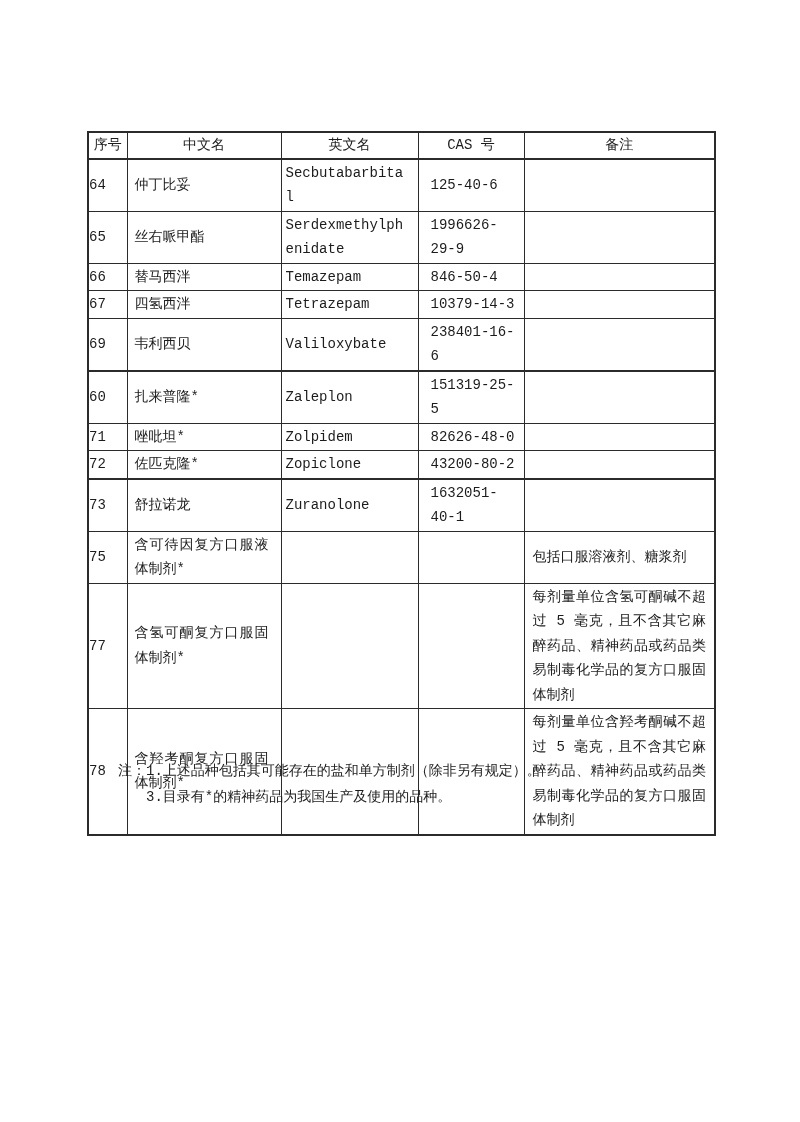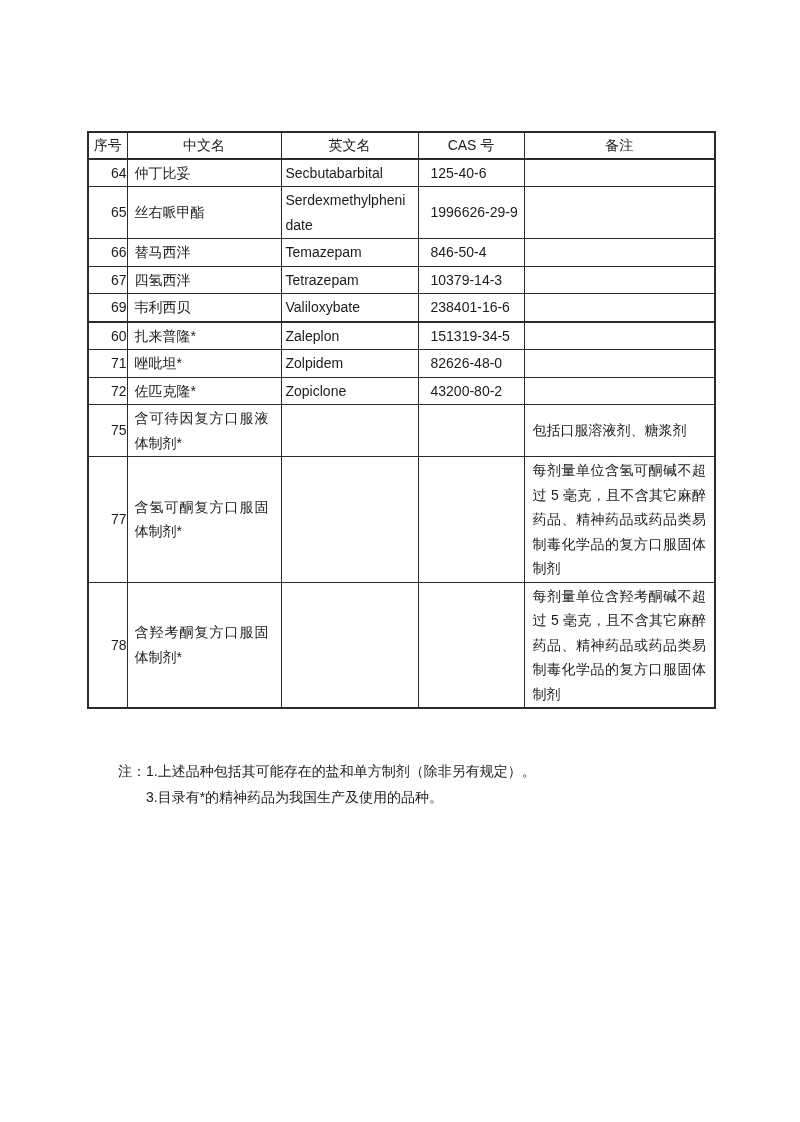--- a/index.html
+++ b/index.html
@@ -1,34 +1,34 @@
 <!DOCTYPE html>
 <html><head>
 <meta charset="utf-8">
 <style>
   * { margin:0; padding:0; box-sizing:border-box; }
   html,body { background:#ffffff; }
   .page {
     position:relative; width:800px; height:952px; background:#ffffff;
-    overflow:hidden; font-family:Liberation Sans, sans-serif;
+    overflow:hidden; font-family:Liberation Mono, monospace;
     color:#1c1c1c;
   }
   .drug-table {
     position:absolute; left:87px; top:131px; width:627px;
     border-collapse:collapse; table-layout:fixed;
     border:2px solid #2b2b2b;
   }
   .drug-table th, .drug-table td {
     border:1px solid #2b2b2b;
     font-size:14px; font-weight:normal; line-height:24.5px;
     vertical-align:middle; overflow:hidden; color:#1c1c1c;
   }
   .drug-table thead th { height:25px; text-align:center; border-bottom-width:2px; }
   .drug-table tr.thick-top td { border-top-width:2px; }
-  td.c-no { text-align:right; height:25px; }
+  td.c-no { text-align:left; height:25px; }
   td.c-cn { padding:1px 12px 1px 7px; text-align:justify; text-justify:inter-ideograph;margin-left:43px; }
   td.c-en { padding:1px 6px 1px 4px; overflow-wrap:break-word; word-break:break-all; }
   td.c-cas { padding:1px 4px 1px 12px; }
   td.c-remark { padding:1px 8px; text-align:justify; text-justify:inter-ideograph; }
   .notes {
     position:absolute; left:118px; top:759px;
     display:flex; align-items:flex-start;
     font-size:14px; line-height:25.5px; color:#1c1c1c;
   }
   .notes-label { white-space:nowrap; }
@@ -94,35 +94,42 @@
           <td class="c-no">69</td>
           <td class="c-cn">韦利西贝</td>
           <td class="c-en">Valiloxybate</td>
           <td class="c-cas">238401-16-6</td>
           <td class="c-remark"></td>
         </tr>
         <tr class="thick-top">
           <td class="c-no">60</td>
           <td class="c-cn">扎来普隆*</td>
           <td class="c-en">Zaleplon</td>
-          <td class="c-cas">151319-34-5</td>
+          <td class="c-cas">151319-25-5</td>
           <td class="c-remark"></td>
         </tr>
         <tr>
           <td class="c-no">71</td>
           <td class="c-cn">唑吡坦*</td>
           <td class="c-en">Zolpidem</td>
           <td class="c-cas">82626-48-0</td>
           <td class="c-remark"></td>
         </tr>
         <tr>
           <td class="c-no">72</td>
           <td class="c-cn">佐匹克隆*</td>
           <td class="c-en">Zopiclone</td>
           <td class="c-cas">43200-80-2</td>
+          <td class="c-remark"></td>
+        </tr>
+        <tr class="thick-top">
+          <td class="c-no">73</td>
+          <td class="c-cn">舒拉诺龙</td>
+          <td class="c-en">Zuranolone</td>
+          <td class="c-cas">1632051-40-1</td>
           <td class="c-remark"></td>
         </tr>
         <tr>
           <td class="c-no">75</td>
           <td class="c-cn">含可待因复方口服液体制剂*</td>
           <td class="c-en"></td>
           <td class="c-cas"></td>
           <td class="c-remark">包括口服溶液剂、糖浆剂</td>
         </tr>
         <tr>

